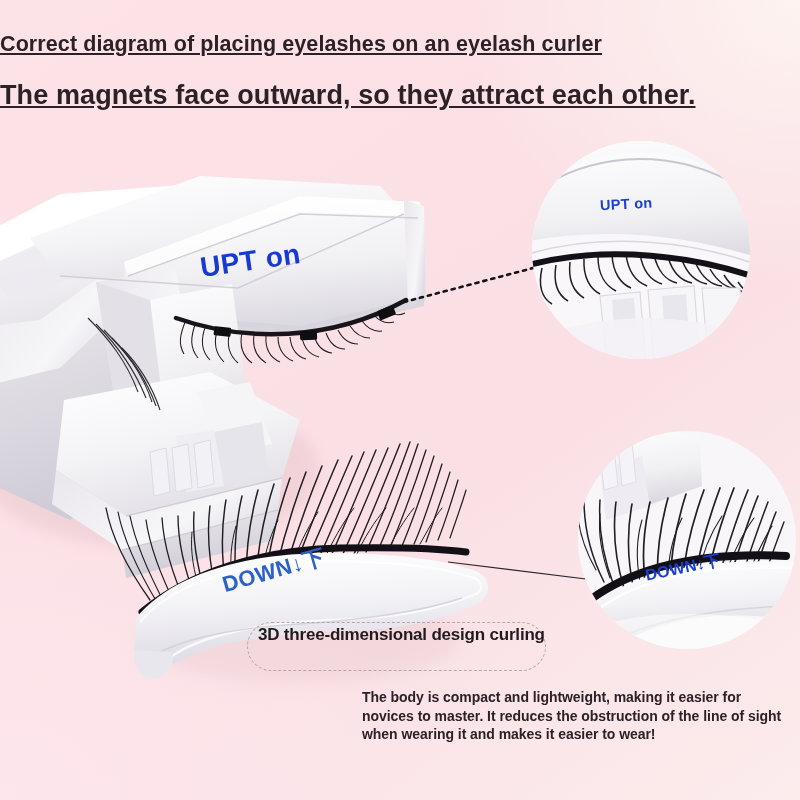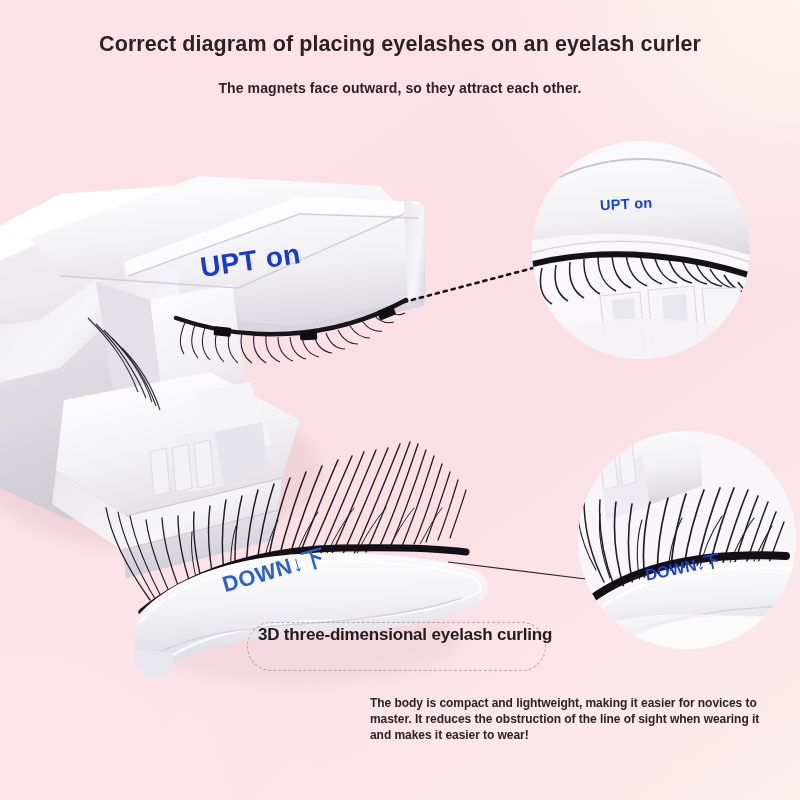--- a/index.html
+++ b/index.html
@@ -16,48 +16,48 @@
     background:
       radial-gradient(ellipse 70% 60% at 100% 0%, #fdf3f0 0%, rgba(253,243,240,0) 60%),
       radial-gradient(ellipse 90% 70% at 0% 100%, #fde6ec 0%, rgba(253,230,236,0) 65%),
       linear-gradient(145deg, #fce3e8 0%, #fbe1e6 35%, #fae0e5 60%, #fcecec 100%);
   }
 
   
   .hdr {
     position: absolute;
     left: 0; right: 0;
-    text-align: center;
     color: #2b2127;
     font-weight: bold;
     letter-spacing: .1px;
     white-space: nowrap;
+    text-decoration: underline;
   }
   #title-1 { top: 32px;  font-size: 21.5px; }
-  #title-2 { top: 80px;  font-size: 14px; }
+  #title-2 { top: 80px;  font-size: 27px; }
 
   
   #bottom-copy {
     position: absolute;
     left: 358px;
     top: 684px;
     width: 430px;
     color: #2b2127;
   }
   #ergonomics-line {
     font-size: 15.4px;
     font-weight: bold;
     letter-spacing: .1px;
     margin: 0 0 19px 0;
   }
   #body-paragraph {
-    font-size: 12px;
+    font-size: 14px;
     font-weight: bold;
     line-height: 1.33;
-    margin: 12px;
+    margin: 4px;
     letter-spacing: -.05px;
   }
 
   
   #callout-3d {
     position: absolute;
     left: 247px;
     top: 622px;
     width: 299px;
     height: 49px;
@@ -424,19 +424,19 @@
   <div class="hdr" id="title-1">Correct diagram of placing eyelashes on an eyelash curler</div>
   <div class="hdr" id="title-2">The magnets face outward, so they attract each other.</div>
 
   <div class="inset-text" id="main-upt-label">UPT on</div>
   <div class="inset-text" id="main-down-label">DOWN↓下</div>
 
   <div class="inset-text" id="inset-top-label">UPT on</div>
   <div class="inset-text" id="inset-bottom-label">DOWN↓下</div>
 
   <div id="callout-3d"></div>
-  <div id="callout-3d-label">3D three-dimensional eyelash curling</div>
+  <div id="callout-3d-label">3D three-dimensional design curling</div>
 
   <div id="bottom-copy">
     <p id="body-paragraph">The body is compact and lightweight, making it easier for novices to master. It reduces the obstruction of the line of sight when wearing it and makes it easier to wear!</p>
   </div>
 
 </div>
 
 </body></html>

